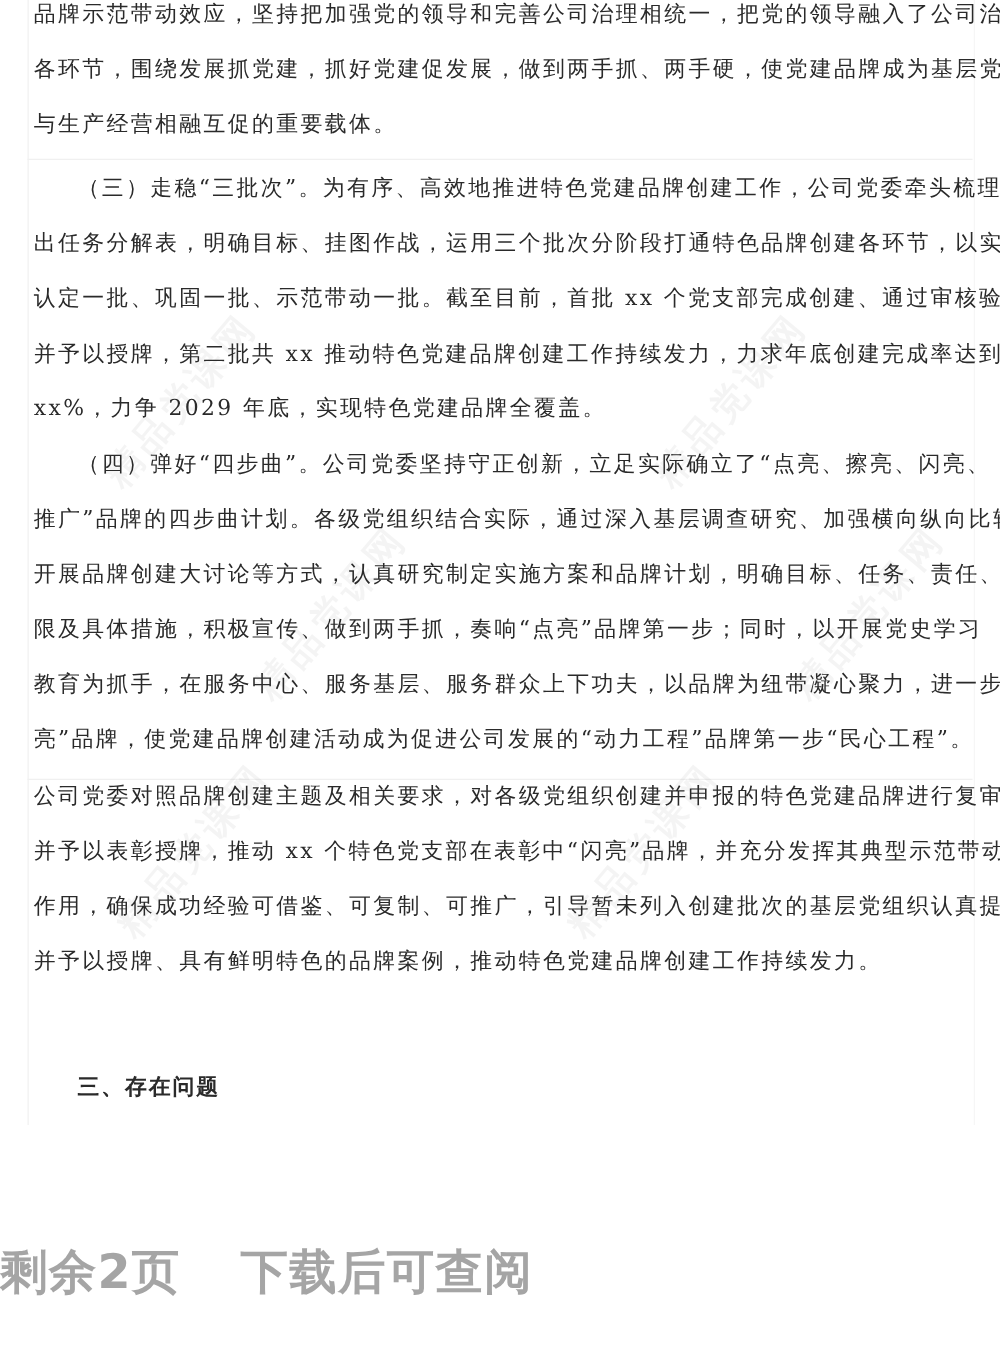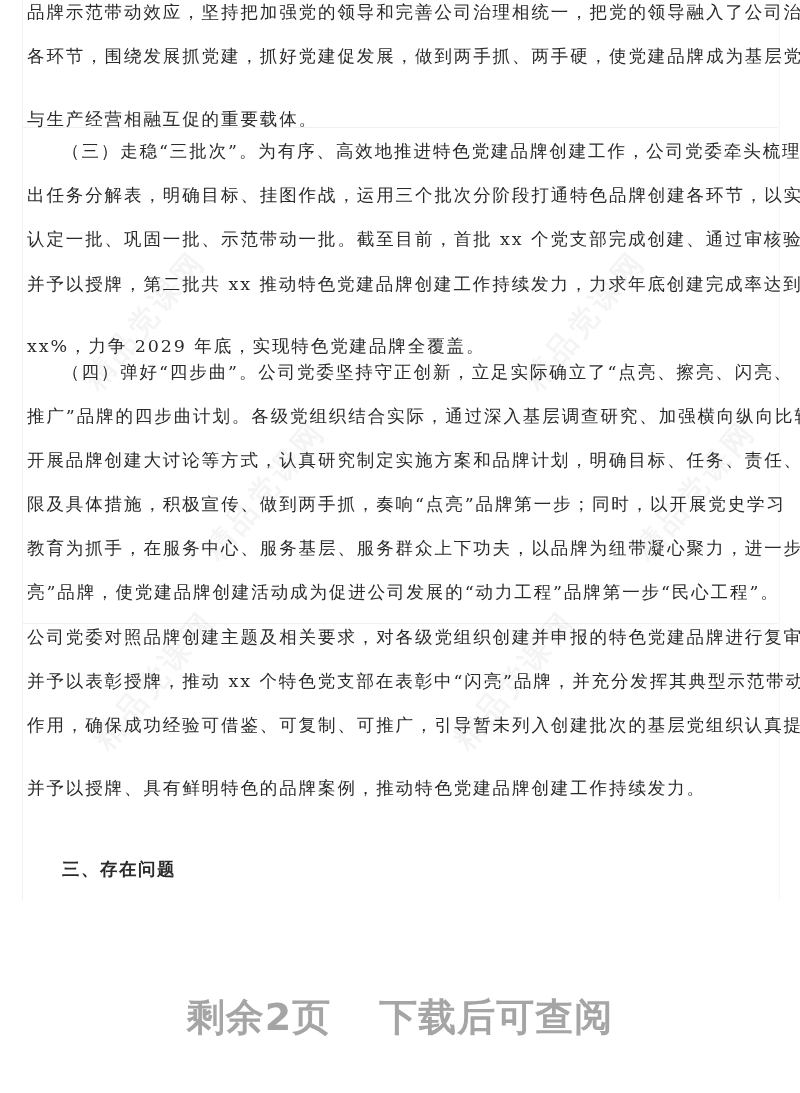--- a/index.html
+++ b/index.html
@@ -16,31 +16,31 @@
     }
     .seg-sep {
       position: absolute; left: 22px; width: 756px; height: 1px; background: #f0f0f0;
     }
     .line {
       position: absolute; left: 27px; width: 746px;
       font-size: 17.5px; line-height: 24px; height: 24px;
       white-space: nowrap; letter-spacing: 1.9px;
       text-align: justify; text-align-last: justify;
     }
-    .line.last { text-align-last: left; margin-top: 19px; }
+    .line.last { text-align-last: left; }
     .line.indent { left: 62px; width: 711px; }
     .bold { font-weight: normal; }
-    .heading { position: absolute; left: 62px; font-size: 17.5px; line-height: 24px; letter-spacing: 1.5px; font-weight: bold; font-family: Liberation Mono, monospace; }
+    .heading { position: absolute; left: 62px; font-size: 17.5px; line-height: 24px; letter-spacing: 1.5px; font-weight: bold; }
     .watermark {
       position: absolute; font-family: "DejaVu Sans", sans-serif; font-size: 30px; font-weight: bold;
       color: rgba(0,0,0,0.045); transform: rotate(-50deg); white-space: nowrap; letter-spacing: 4px;
       pointer-events: none;
     }
     .banner {
-      position: absolute; left: 0; width: 800px; top: 992px; text-align: center;
+      position: absolute; left: 0; width: 800px; top: 992px; text-align: left;
       font-family: "DejaVu Sans", sans-serif; font-weight: bold; font-size: 38px;
       color: #a5a5a5; letter-spacing: 1px;
     }
     .banner span { display: inline-block; }
     .banner .gap { width: 48px; }
   </style>
 </head>
 <body>
 
 <div class="page"></div>

